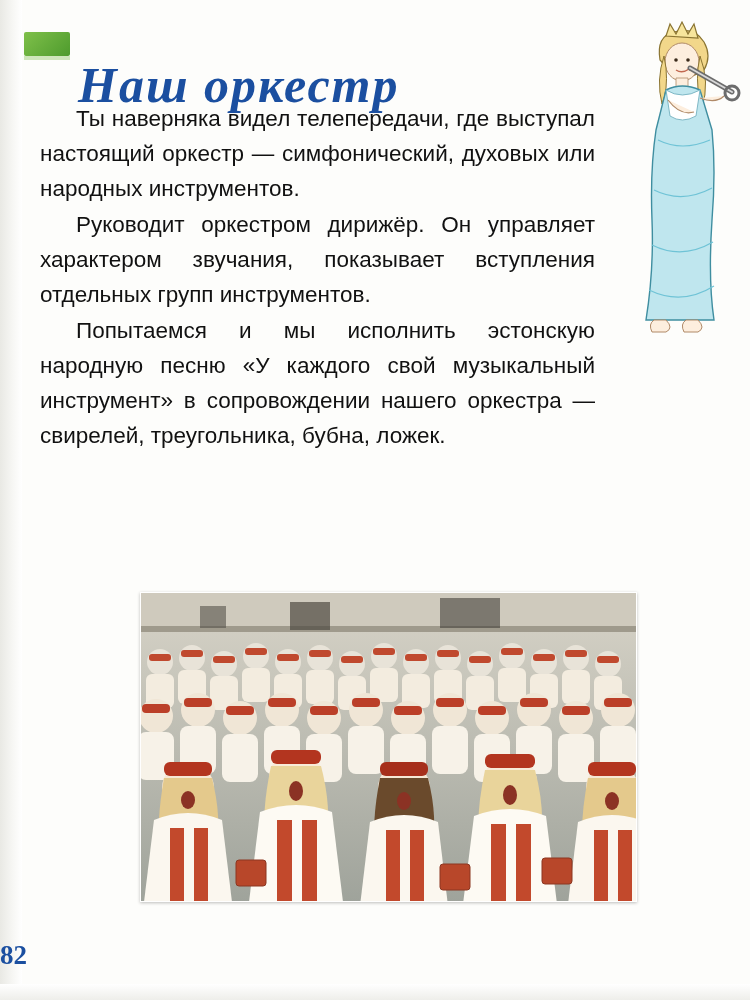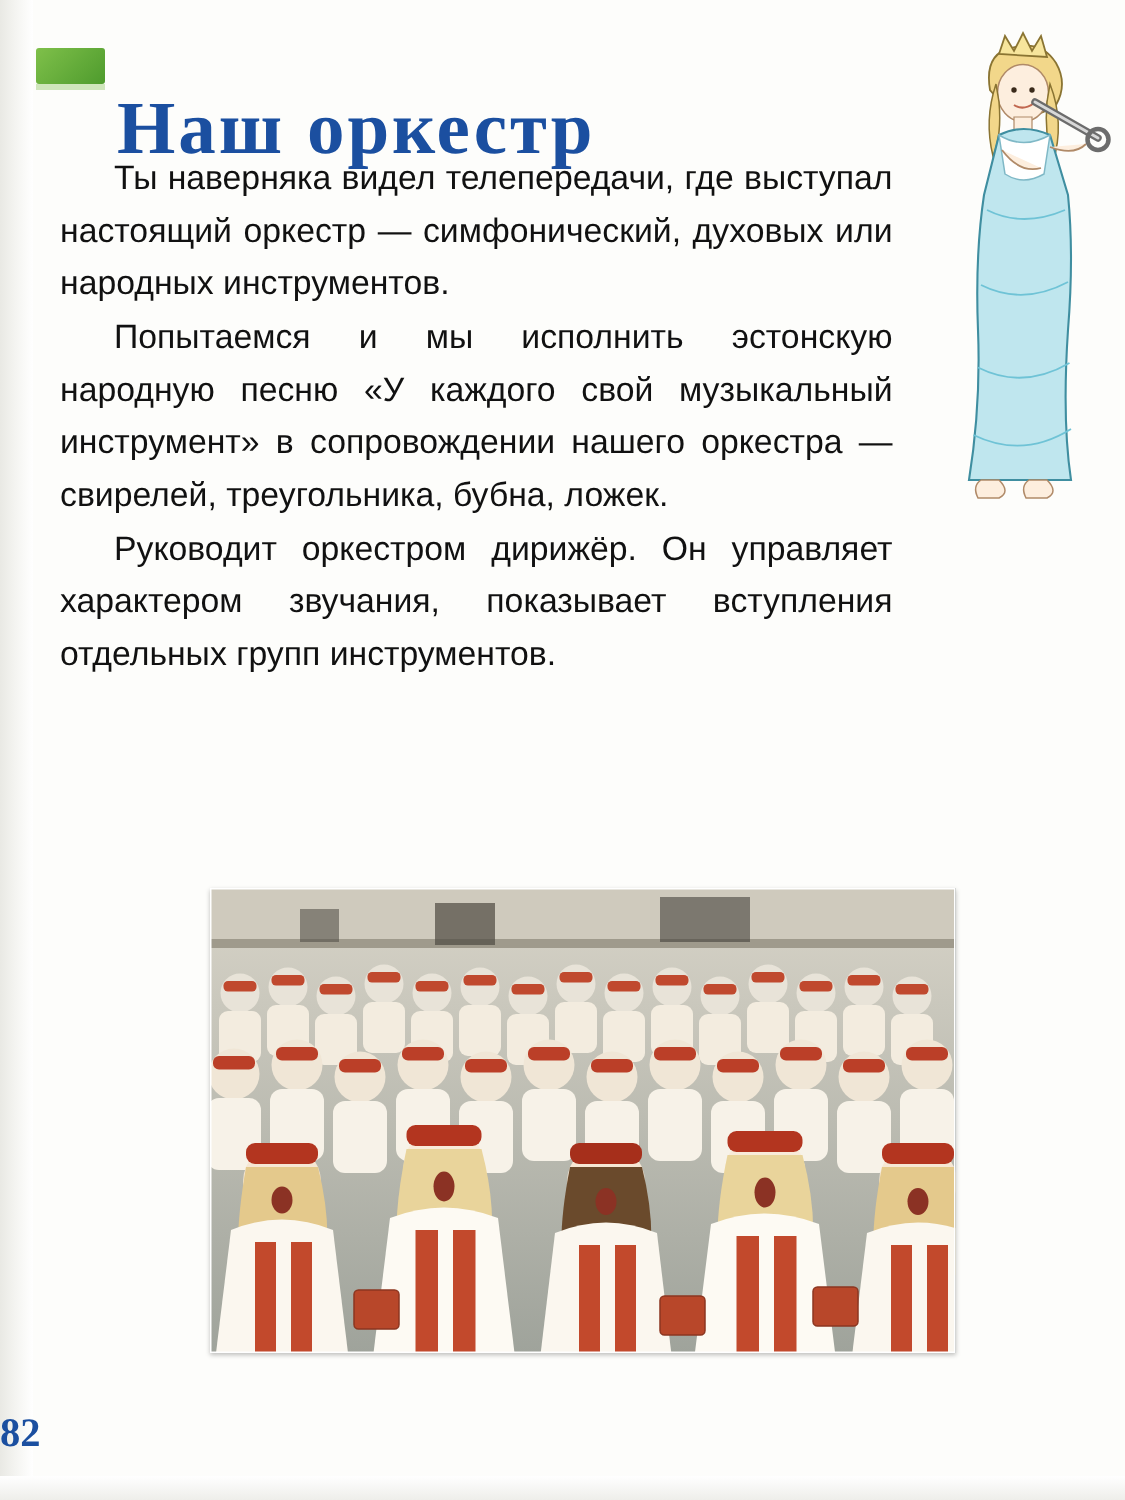--- a/index.html
+++ b/index.html
@@ -59,20 +59,21 @@
     width: 46px;
     height: 4px;
     background: #cfe6bb;
   }
 
   .title {
     position: absolute;
     left: 78px;
     top: 22px;
     font-family: "Liberation Serif", serif;
+    font-style: italic;
     font-weight: bold;
     font-size: 50px;
     letter-spacing: 2px;
     color: #1b4fa0;
     white-space: nowrap;
   }
 
   .body-text {
     position: absolute;
     left: 40px;
@@ -166,22 +167,22 @@
       <path d="M74 48 L116 72" stroke="#d8d8d8" stroke-width="2" stroke-linecap="round"></path>
       <circle cx="116" cy="73" r="7" fill="none" stroke="#6c6c6c" stroke-width="3"></circle>
 
       <path d="M50 300 Q58 308 50 312 L36 312 Q32 304 38 300 Z" fill="#fdeede" stroke="#b08a68" stroke-width="1"></path>
       <path d="M82 300 Q90 308 82 312 L68 312 Q64 304 70 300 Z" fill="#fdeede" stroke="#b08a68" stroke-width="1"></path>
     </svg>
   </div>
 
   <div class="body-text">
     <p>Ты наверняка видел телепередачи, где выступал настоящий оркестр — симфонический, духовых или народных инструментов.</p>
+    <p>Руководит оркестром дирижёр. Он управляет характером звучания, показывает вступления отдельных групп инструментов.</p>
     <p>Попытаемся и мы исполнить эстонскую народную песню «У каждого свой музыкальный инструмент» в сопровождении нашего оркестра — свирелей, треугольника, бубна, ложек.</p>
-    <p>Руководит оркестром дирижёр. Он управляет характером звучания, показывает вступления отдельных групп инструментов.</p>
   </div>
 
   <div class="photo">
     <svg width="497" height="310" viewBox="0 0 497 310" xmlns="http://www.w3.org/2000/svg">
       <defs>
         <linearGradient id="bgtop" x1="0" y1="0" x2="0" y2="1">
           <stop offset="0%" stop-color="#d8d4c8"></stop>
           <stop offset="100%" stop-color="#9fa39b"></stop>
         </linearGradient>
         <clipPath id="frame">

